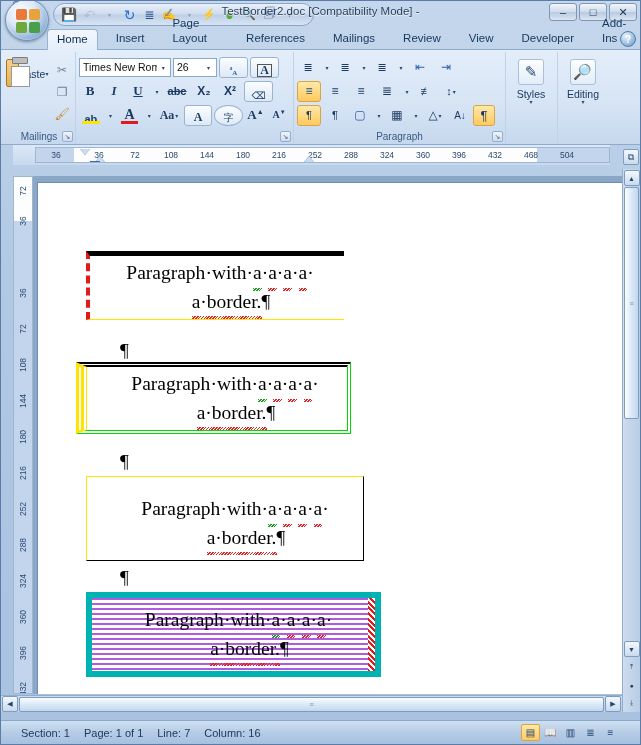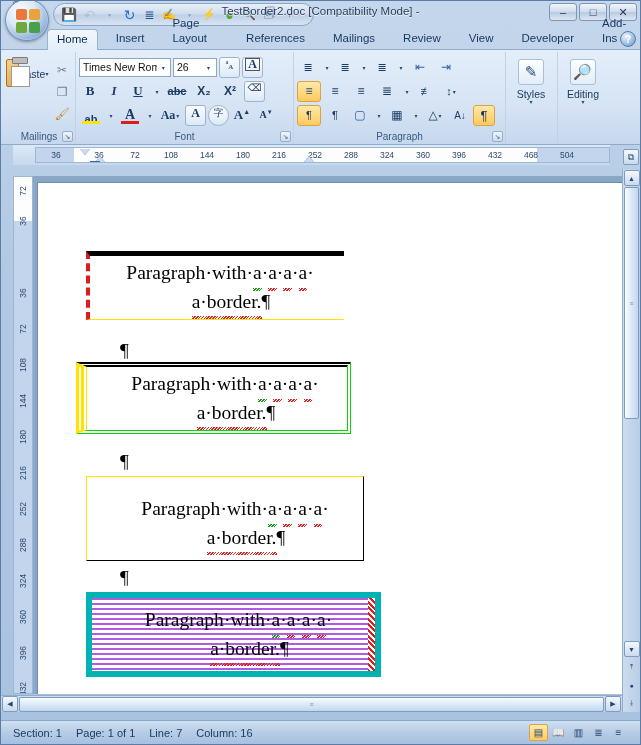--- a/index.html
+++ b/index.html
@@ -140,23 +140,23 @@
   .combo .cv { overflow:hidden; white-space:nowrap; }
   .combo .arrow {
     margin-left:auto; width:13px; height:17px; display:flex; align-items:center; justify-content:center;
     font-size:6px; color:#2a4straight; color:#2a4a72; cursor:pointer;
   }
   .fontname { width:92px; }
   .fontsize { width:44px; }
 
   .icoA { font-family:"Liberation Serif", serif; font-weight:bold; }
   .boxbtn {
-    width:21px; height:21px; border:1px solid #9ab4d0; border-radius:3px;
+    width:29px; height:21px; border:1px solid #9ab4d0; border-radius:3px;
     background:linear-gradient(180deg,#fbfdff,#dde9f6);
-    display:flex; align-items:flex-start; justify-content:center; cursor:pointer; font-size:11px; color:#1d3c63;
+    display:flex; align-items:flex-end; justify-content:center; cursor:pointer; font-size:11px; color:#1d3c63;
   }
 
   .underbar { position:relative; }
   .underbar::after {
     content:""; position:absolute; left:2px; right:2px; bottom:1px; height:3px;
   }
   .ub-yellow::after { background:#ffe400; }
   .ub-red::after    { background:#e01b1b; }
 
   
@@ -271,21 +271,21 @@
     flex:1; height:15px; margin:0 1px; border:1px solid #7e9cbe; border-radius:2px;
     background:linear-gradient(180deg,#fbfdff,#dcebf8 45%,#c3d7ec);
     display:flex; align-items:center; justify-content:center; font-size:7px; color:#7a93b1; cursor:pointer;
   }
 
   
   .statusbar {
     position:absolute; left:0; right:0; bottom:0; height:24px;
     background:linear-gradient(180deg,#cfe0f2 0%,#b6cce6 50%,#a7c0de 100%);
     border-top:1px solid #8aa8c8;
-    display:flex; align-items:center; font-size:11px; color:#1d3c63; padding:0 4px;
+    display:flex; align-items:center; font-size:11px; color:#1d3c63; padding:0 12px;
   }
   .st { margin-right:14px; cursor:pointer; white-space:nowrap; }
   .viewbtns { display:flex; gap:1px; margin-right:8px; }
   .vb {
     width:19px; height:17px; border:1px solid transparent; border-radius:2px;
     display:flex; align-items:center; justify-content:center; font-size:10px; color:#24476f; cursor:pointer;
   }
   .vb.active { background:linear-gradient(180deg,#ffe9a8,#ffcb63); border-color:#d9a441; }
   .zoomwrap { display:flex; align-items:center; gap:4px; margin-left:auto; }
   .zcircle {
@@ -457,21 +457,20 @@
         <div class="boxbtn" style="border-radius:50%;">
             <span style="font-size:10px;">字</span>
           </div>
         <div class="btn" style="width:22px;">
             <span class="icoA" style="font-size:13px;">A<sup style="font-size:7px;">▲</sup></span>
           </div>
         <div class="btn" style="width:22px;">
             <span class="icoA" style="font-size:10px;">A<sup style="font-size:6px;">▼</sup></span>
           </div>
       </div>
-      <div class="glabel">Font</div>
       <div class="dlauncher">↘</div>
     </div>
 
     <div class="group" style="width:212px;">
       <div class="grow" style="margin-top:2px;">
         <div class="btn" style="width:22px;">
             <span style="font-size:11px;">≣</span>
           </div>
         <div class="btn" style="min-width:11px;width:11px;">
             <span class="caret">▾</span>

